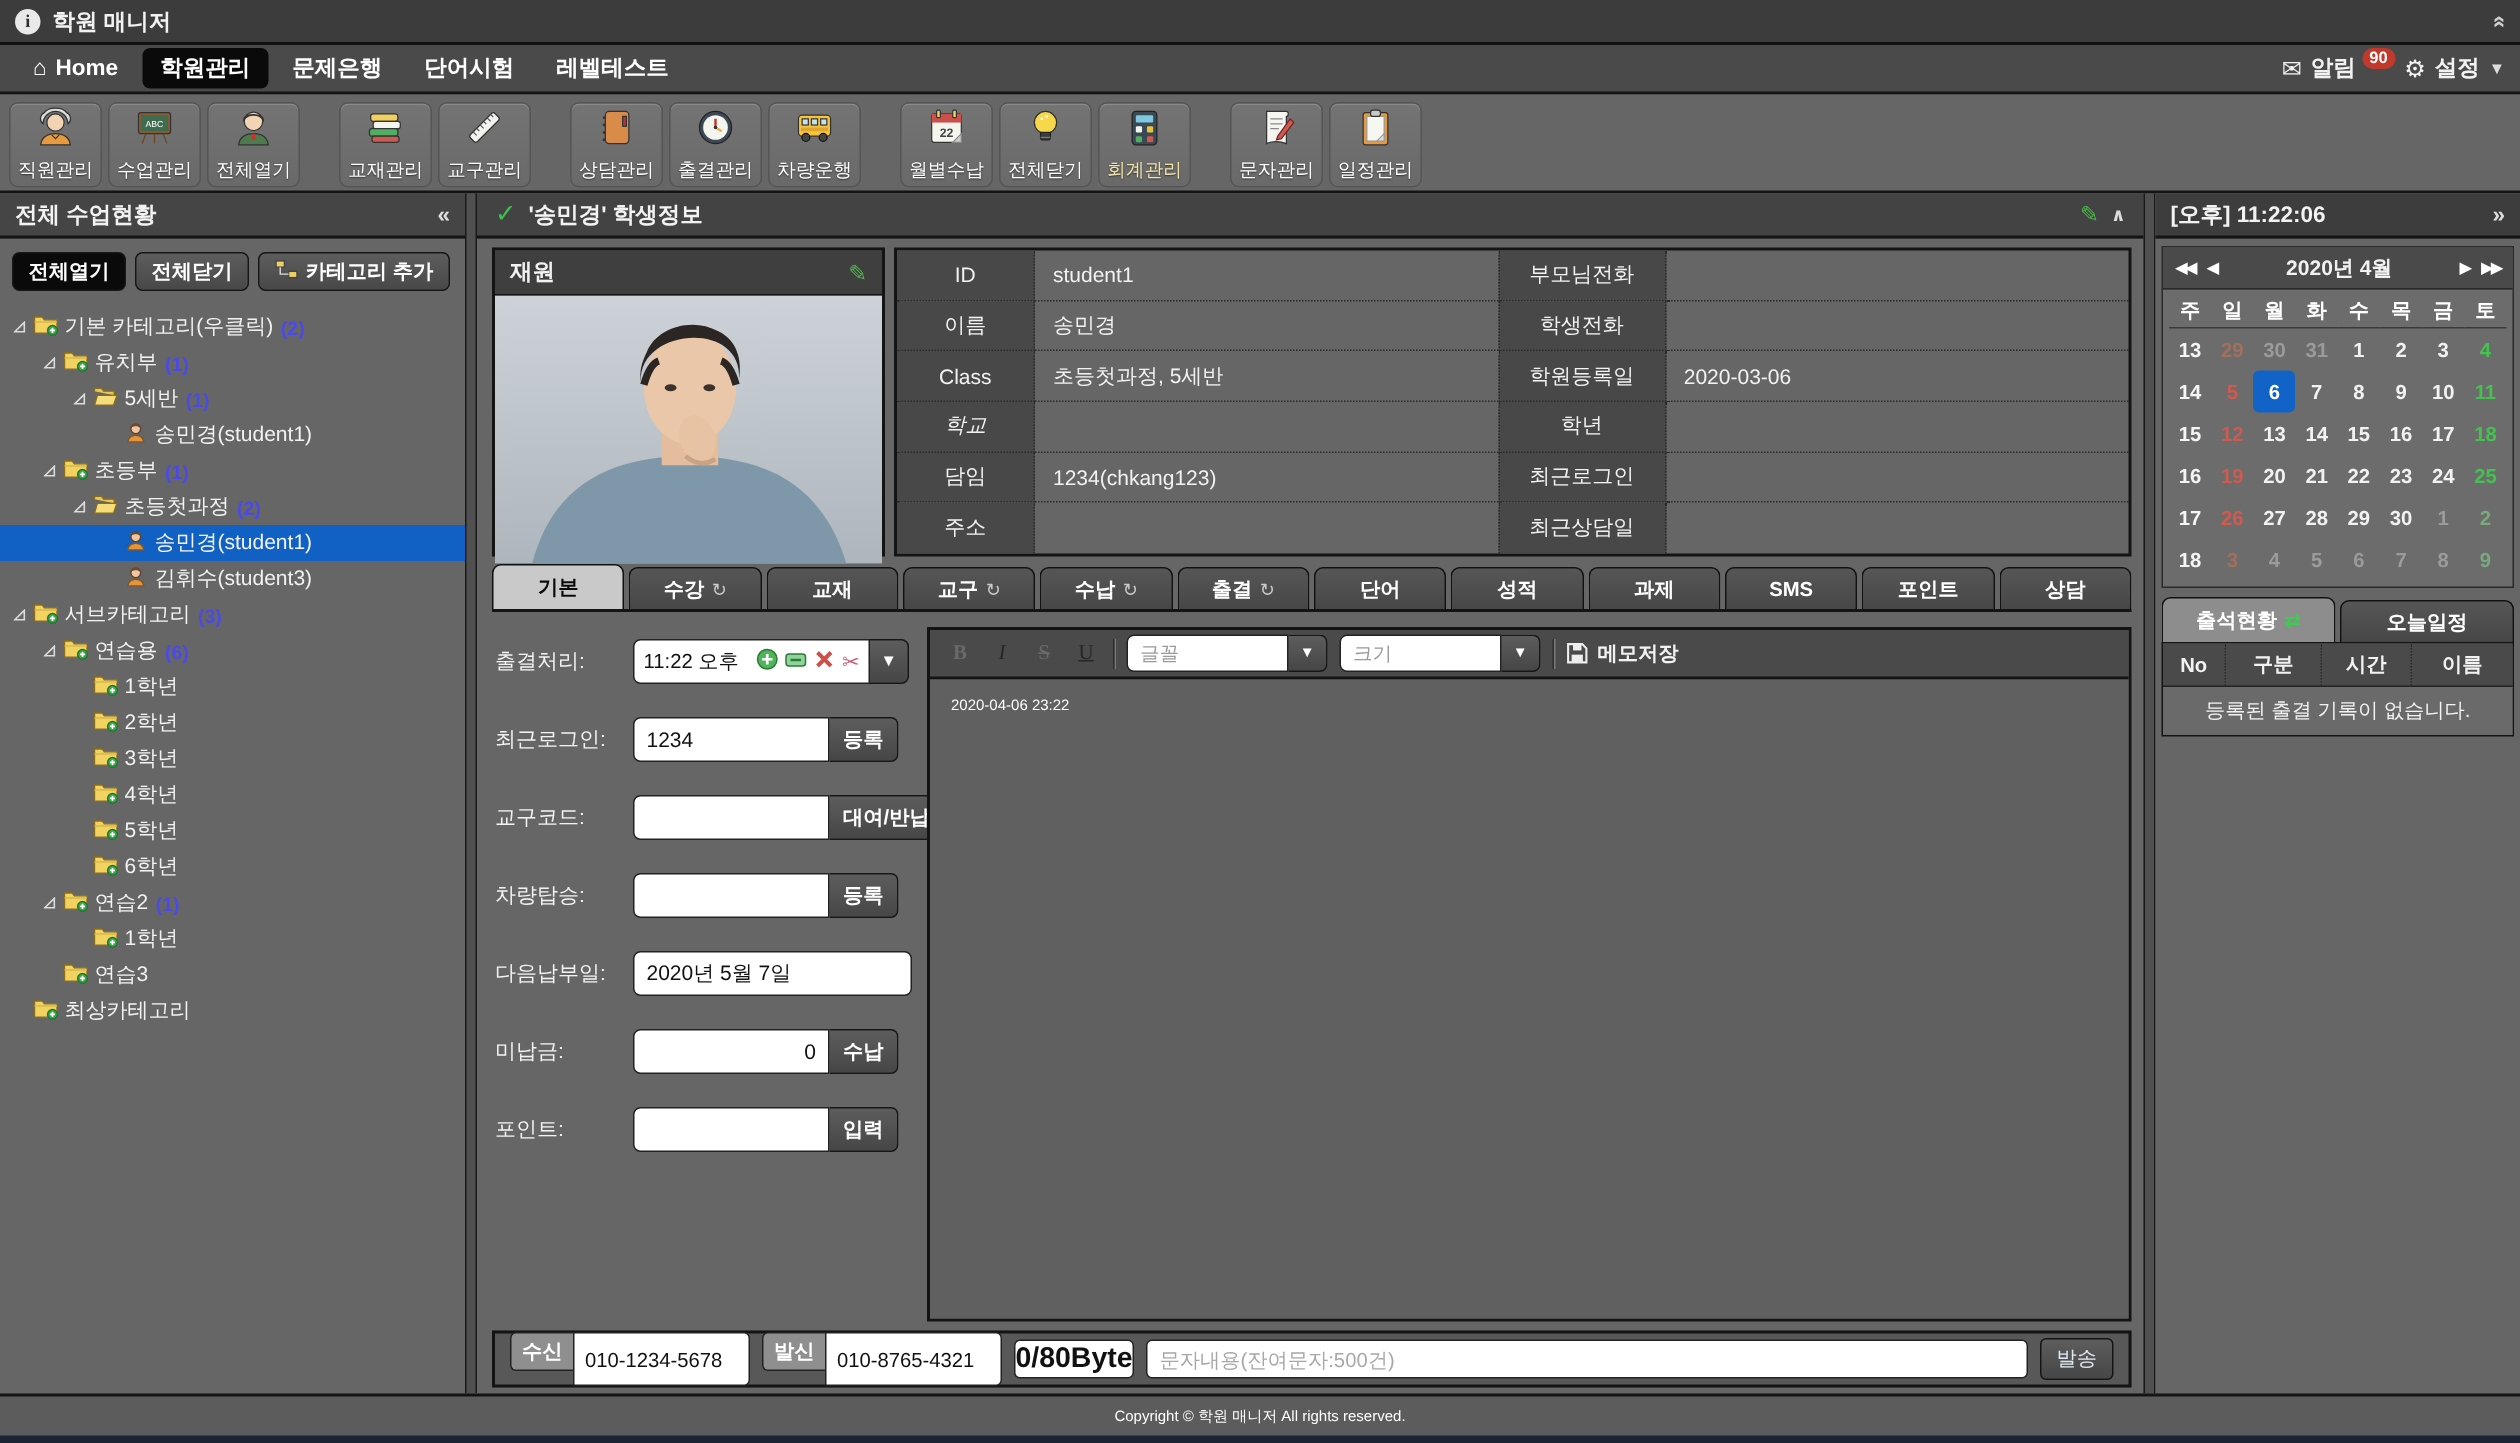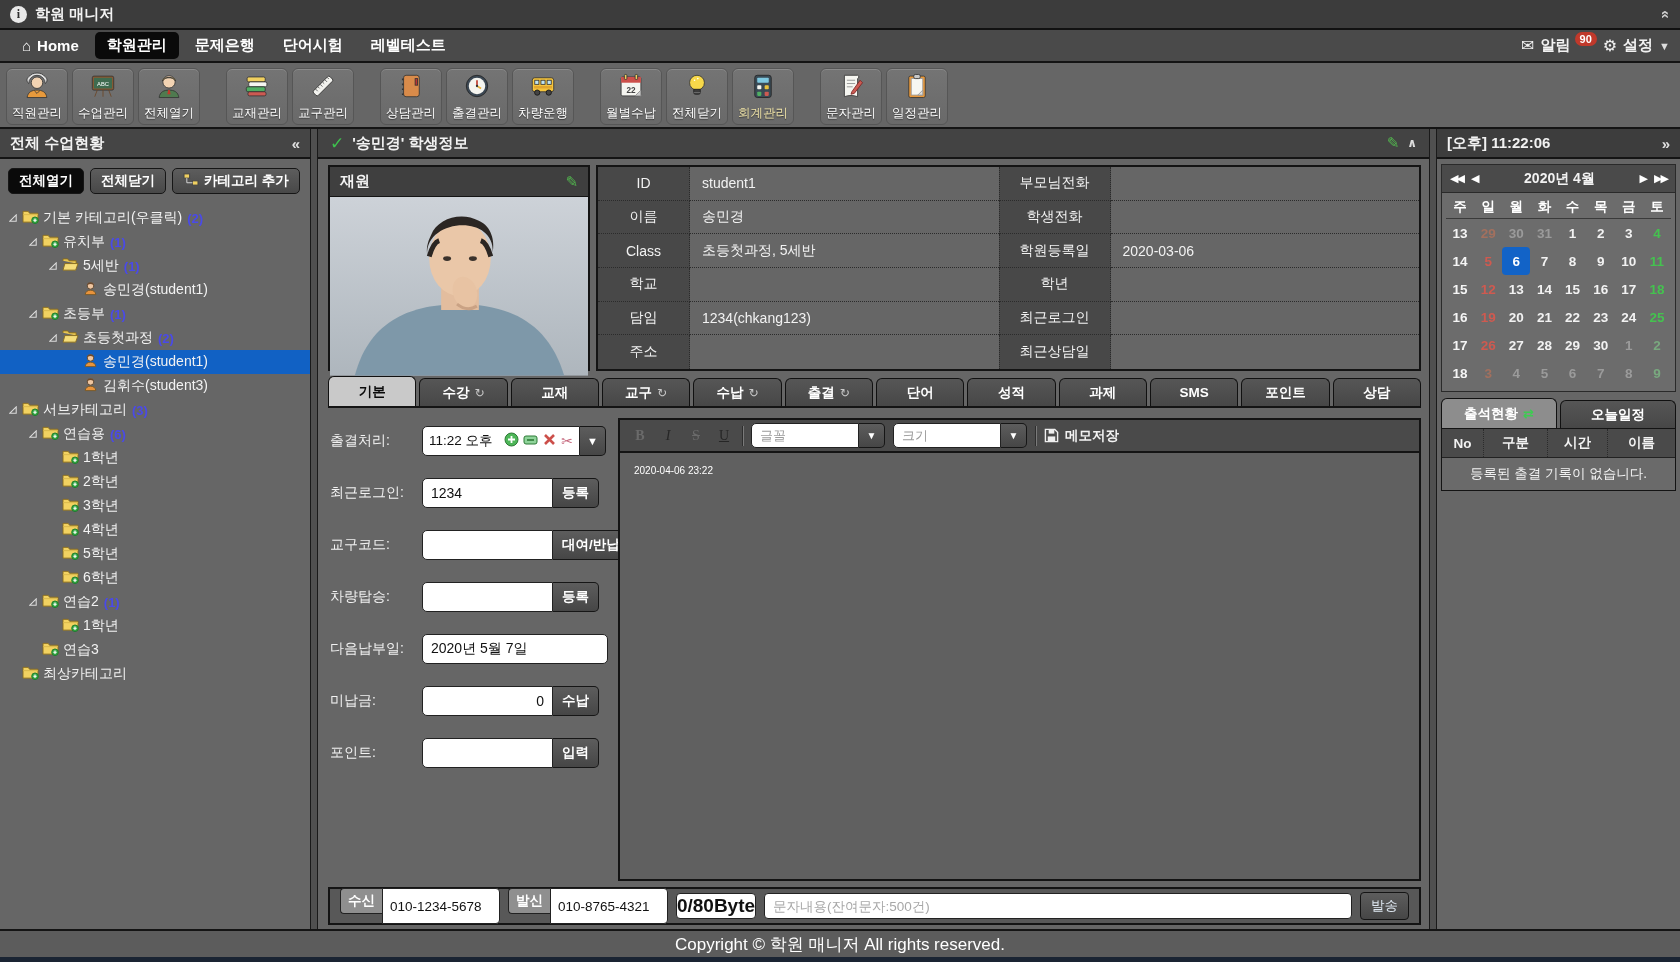--- a/index.html
+++ b/index.html
@@ -177,21 +177,21 @@
   .atable { margin:0 4px; border:1px solid #141414; flex:none;}
   .ahead { display:grid; grid-template-columns:42px 64px 60px 1fr; background:#4a4a4a; border-bottom:1px solid #222;}
   .ahead div { height:28px; display:flex; align-items:center; justify-content:center; font-weight:bold; font-size:13.5px;
     border-right:1px dotted #2b2b2b;}
   .ahead div:last-child { border-right:none; }
   .aempty { height:32px; display:flex; align-items:center; justify-content:center; font-size:13.5px; background:#6a6a6a;}
 
   
   .footer { height:33px; flex:none; display:flex; flex-direction:column;}
   .footer .bar { flex:1; background:#5c5c5c; border-top:2px solid #141414; display:flex; align-items:center;
-    justify-content:center; font-size:17px; color:#fff;}
+    justify-content:center; font-size:10px; color:#fff;}
   .footer .navy { height:5px; background:#1a2433; }
 </style>
 </head>
 <body>
 
 <div class="app">
 
   <div class="titlebar">
     <span class="info-ico">i</span>
     <span class="t">학원 매니저</span>
@@ -652,21 +652,21 @@
             <div class="icell lab">부모님전화</div>
             <div class="icell val"></div>
             <div class="icell lab" style="border-left: none;">이름</div>
             <div class="icell val">송민경</div>
             <div class="icell lab">학생전화</div>
             <div class="icell val"></div>
             <div class="icell lab" style="border-left: none;">Class</div>
             <div class="icell val">초등첫과정, 5세반</div>
             <div class="icell lab">학원등록일</div>
             <div class="icell val">2020-03-06</div>
-            <div class="icell lab" style="border-left: none;">학교</div>
+            <div class="icell lab" style="border-left: none; font-style: italic;">학교</div>
             <div class="icell val"></div>
             <div class="icell lab">학년</div>
             <div class="icell val"></div>
             <div class="icell lab" style="border-left: none;">담임</div>
             <div class="icell val">1234(chkang123)</div>
             <div class="icell lab">최근로그인</div>
             <div class="icell val"></div>
             <div class="icell lab lastrow" style="border-left: none;">주소</div>
             <div class="icell val lastrow"></div>
             <div class="icell lab lastrow">최근상담일</div>

